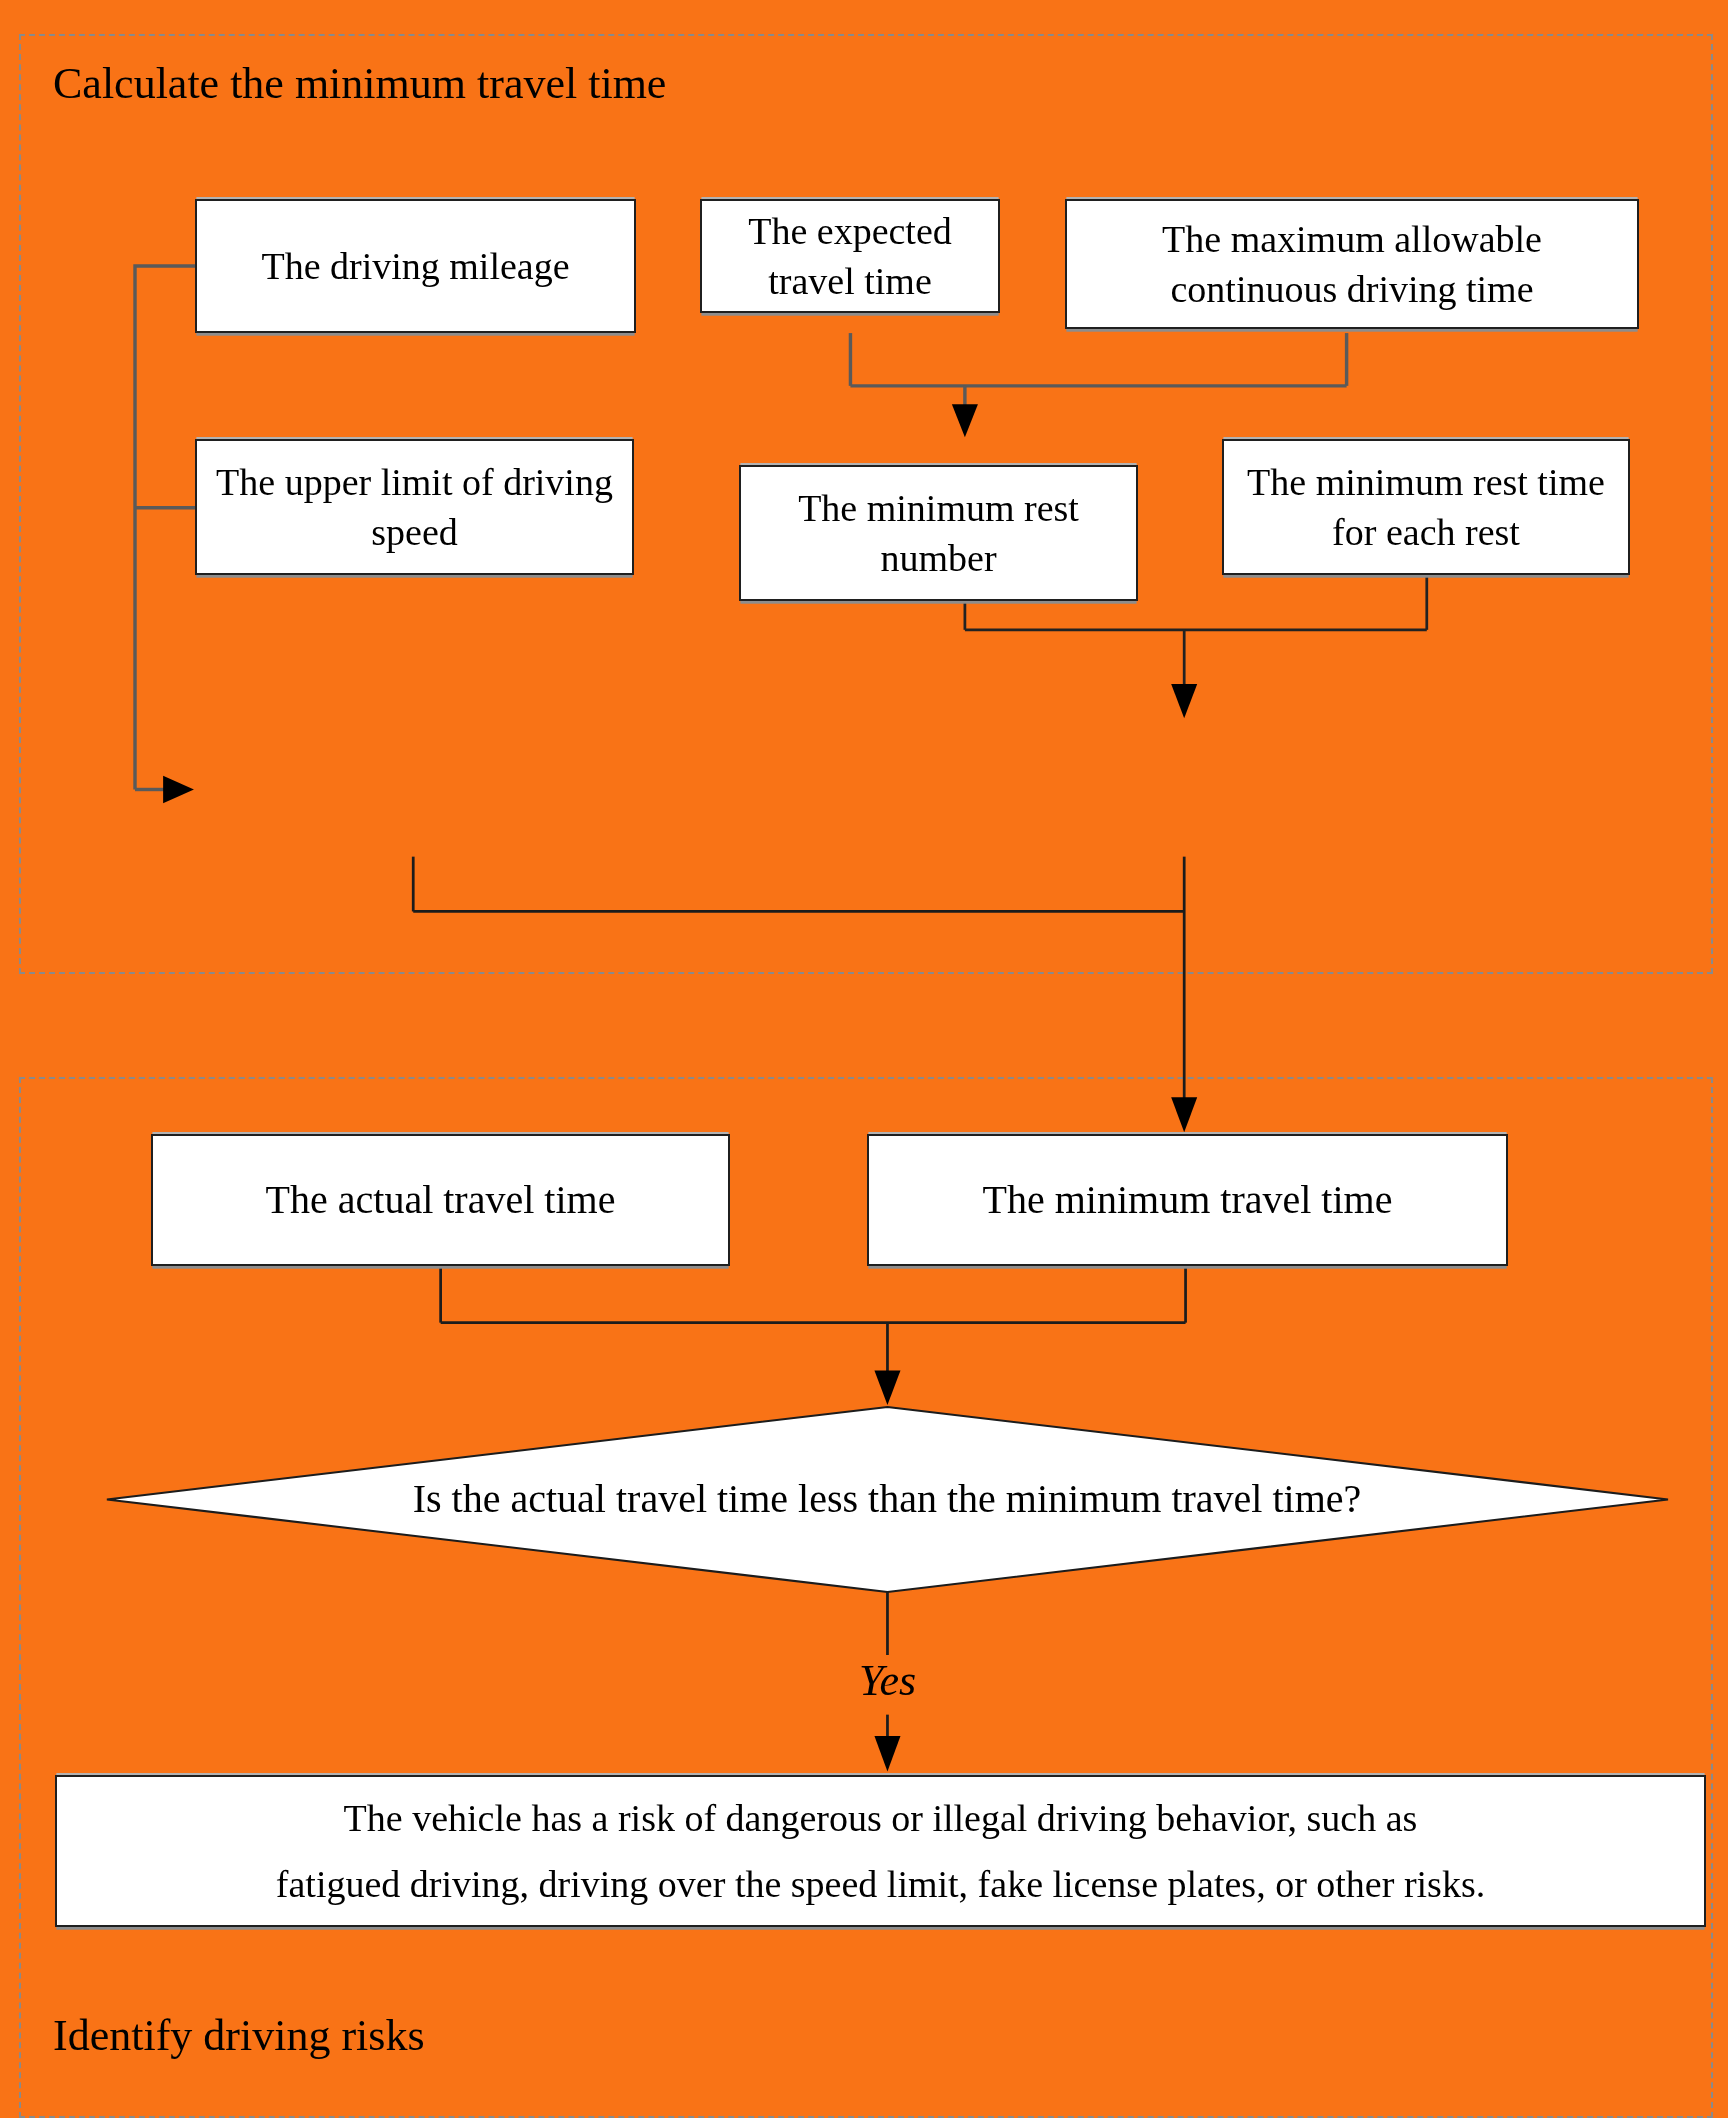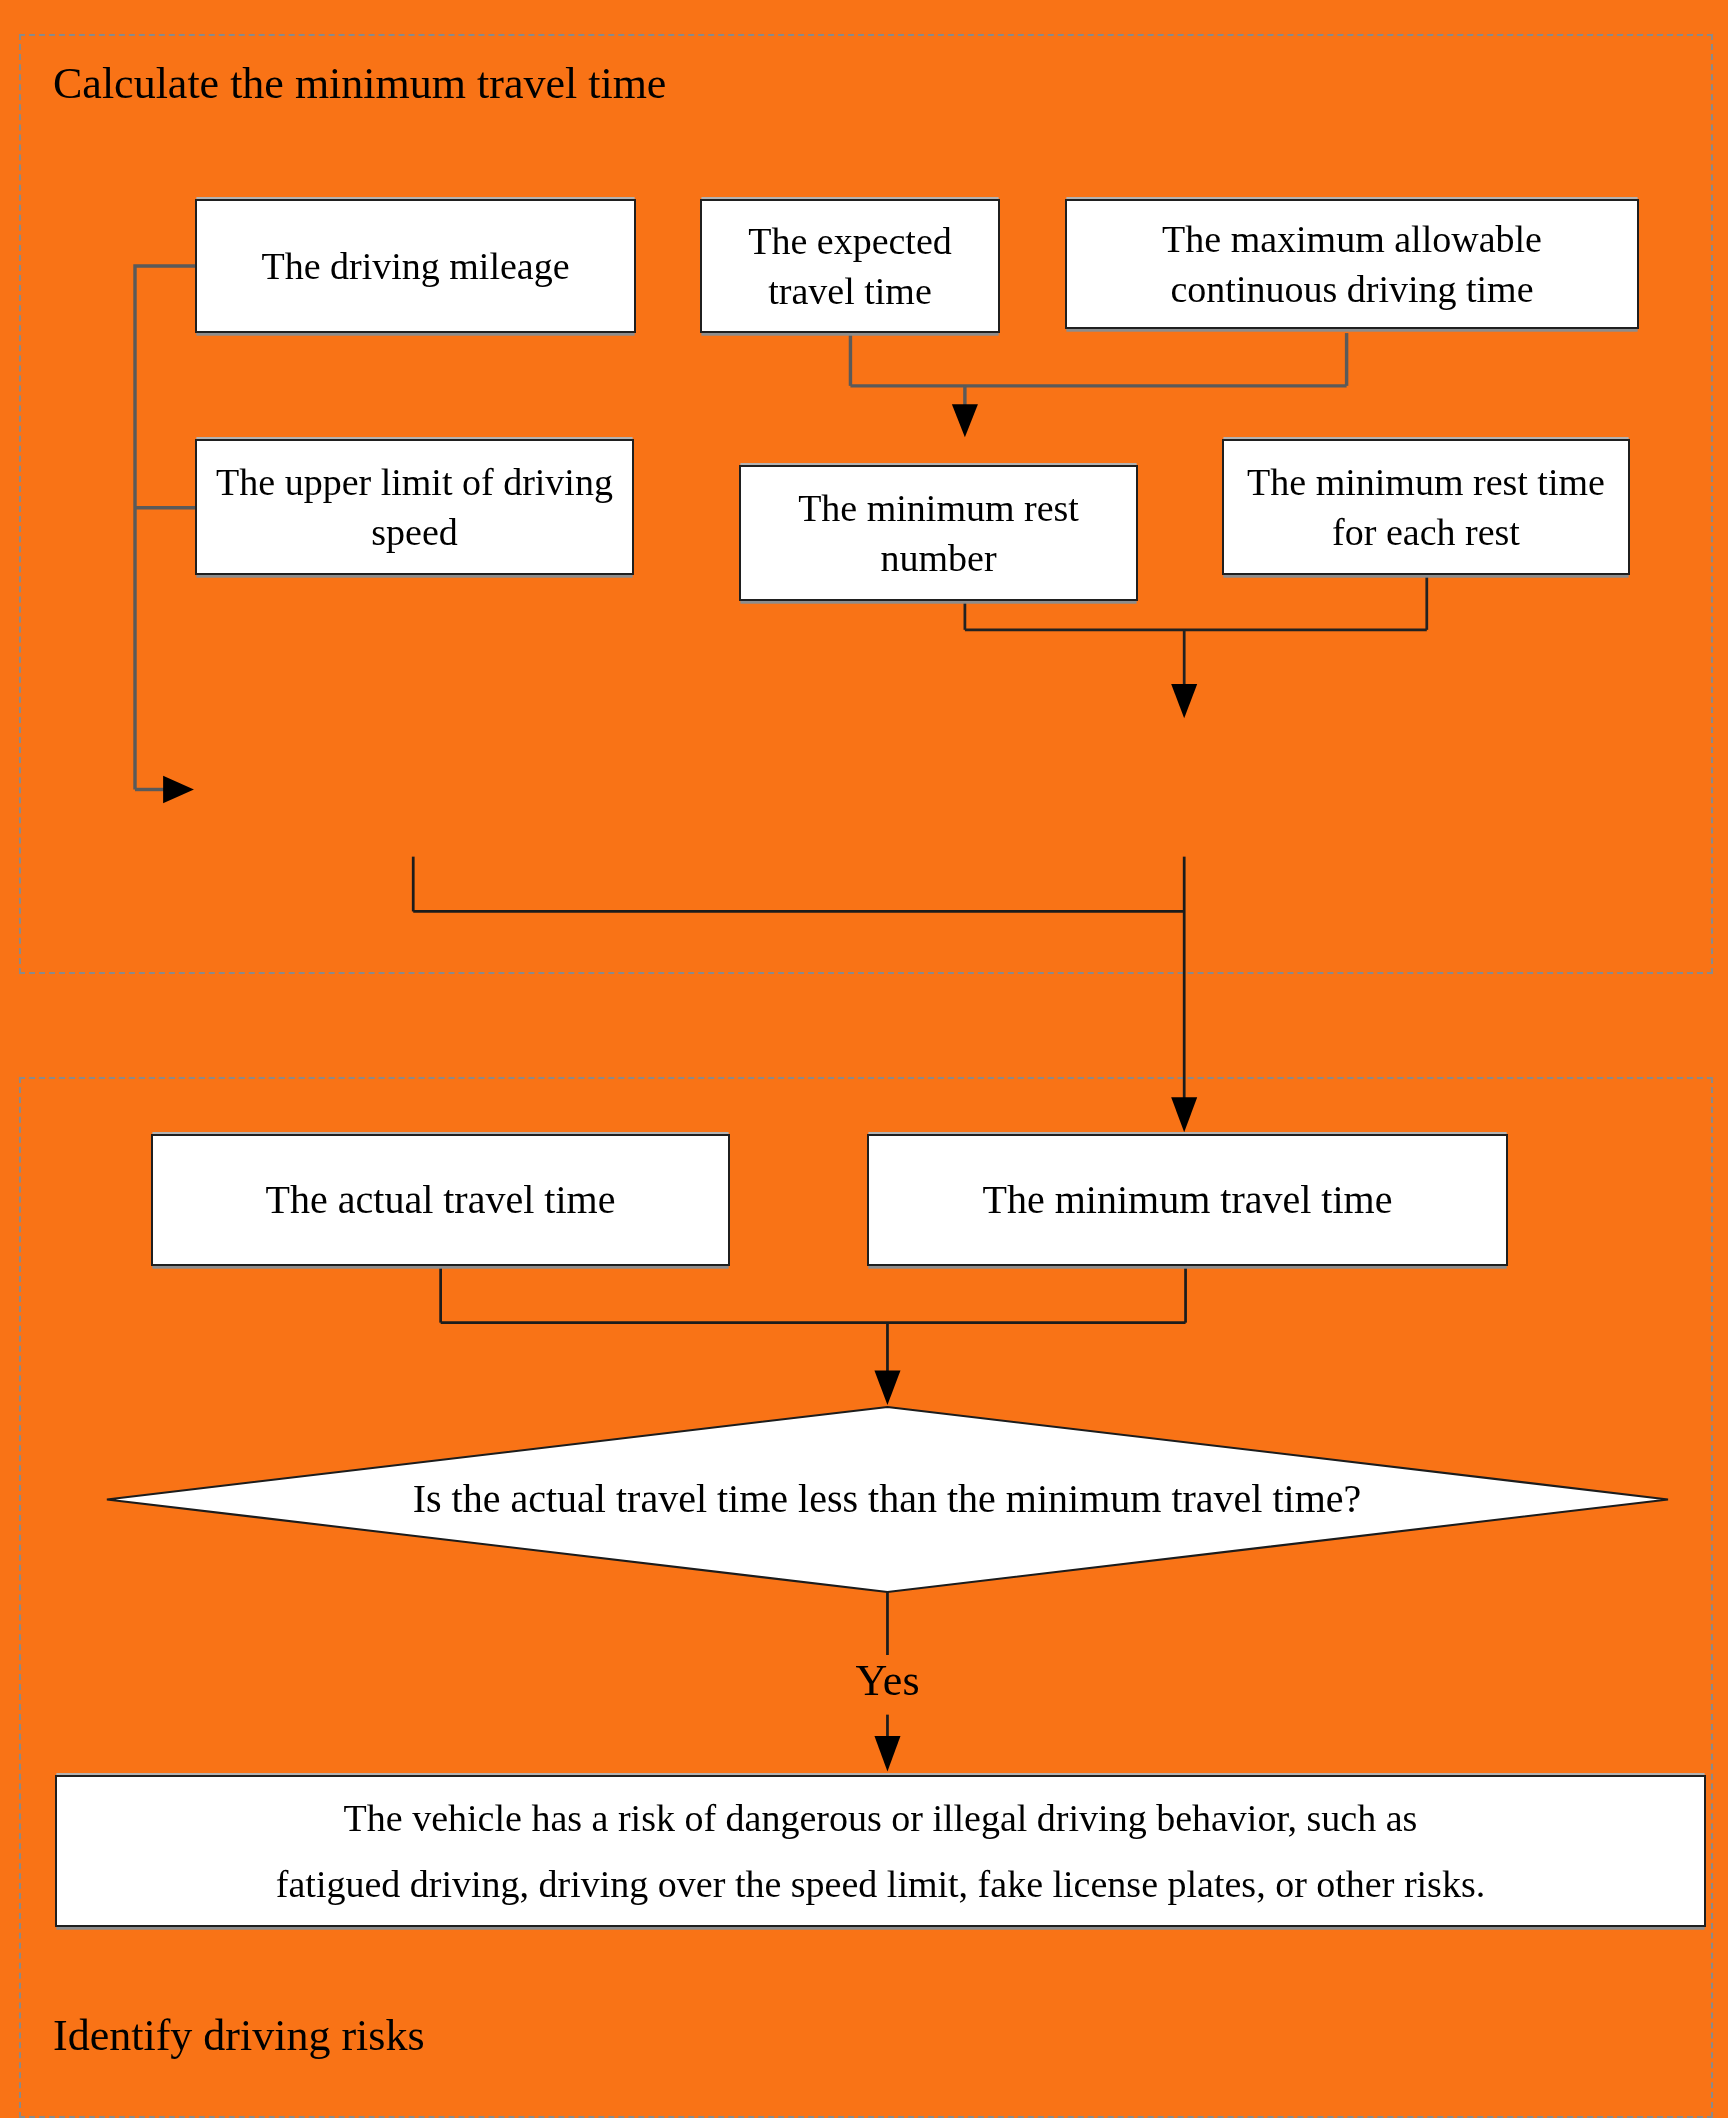--- a/index.html
+++ b/index.html
@@ -51,20 +51,21 @@
     line-height:1.2;
     z-index:2;
     white-space:nowrap;
   }
   .yes-label{
     position:absolute;
     text-align:center;
     font-size:44px;
     line-height:1.1;
     z-index:2;
+    font-style:italic;
   }
   .risk-line{display:block;}
 </style>
 </head>
 <body>
 
 <div class="stage">
 
   <div class="section" style="left:19px;top:34px;width:1690px;height:936px;"></div>
   <div class="section" style="left:19px;top:1077px;width:1690px;height:1037px;"></div>
@@ -115,21 +116,21 @@
       <path d="M1295,2323 V2415"></path>
       <path d="M1295,2502 V2535"></path>
     </g>
     <polygon points="1295,2585 1276,2533 1314,2533" fill="#000"></polygon>
   </svg>
 
   <div class="section-title" style="left:53px;top:58px;">Calculate the minimum travel time</div>
   <div class="section-title" style="left:53px;top:2010px;">Identify driving risks</div>
 
   <div class="node" style="left:195px;top:199px;width:441px;height:134px;">The driving mileage</div>
-  <div class="node" style="left:700px;top:199px;width:300px;height:134px;">The expected travel time</div>
+  <div class="node" style="left:700px;top:199px;width:300px;height:114px;">The expected travel time</div>
   <div class="node" style="left:1065px;top:199px;width:574px;height:130px;">The maximum allowable continuous driving time</div>
 
   <div class="node" style="left:195px;top:439px;width:439px;height:136px;">The upper limit of driving speed</div>
   <div class="node" style="left:739px;top:439px;width:399px;height:136px;margin-top:26px;">The minimum rest number</div>
   <div class="node" style="left:1222px;top:439px;width:408px;height:136px;">The minimum rest time for each rest</div>
 
 
   <div class="node bold" style="left:151px;top:1134px;width:579px;height:132px;">The actual travel time</div>
   <div class="node bold" style="left:867px;top:1134px;width:641px;height:132px;">The minimum travel time</div>
 

